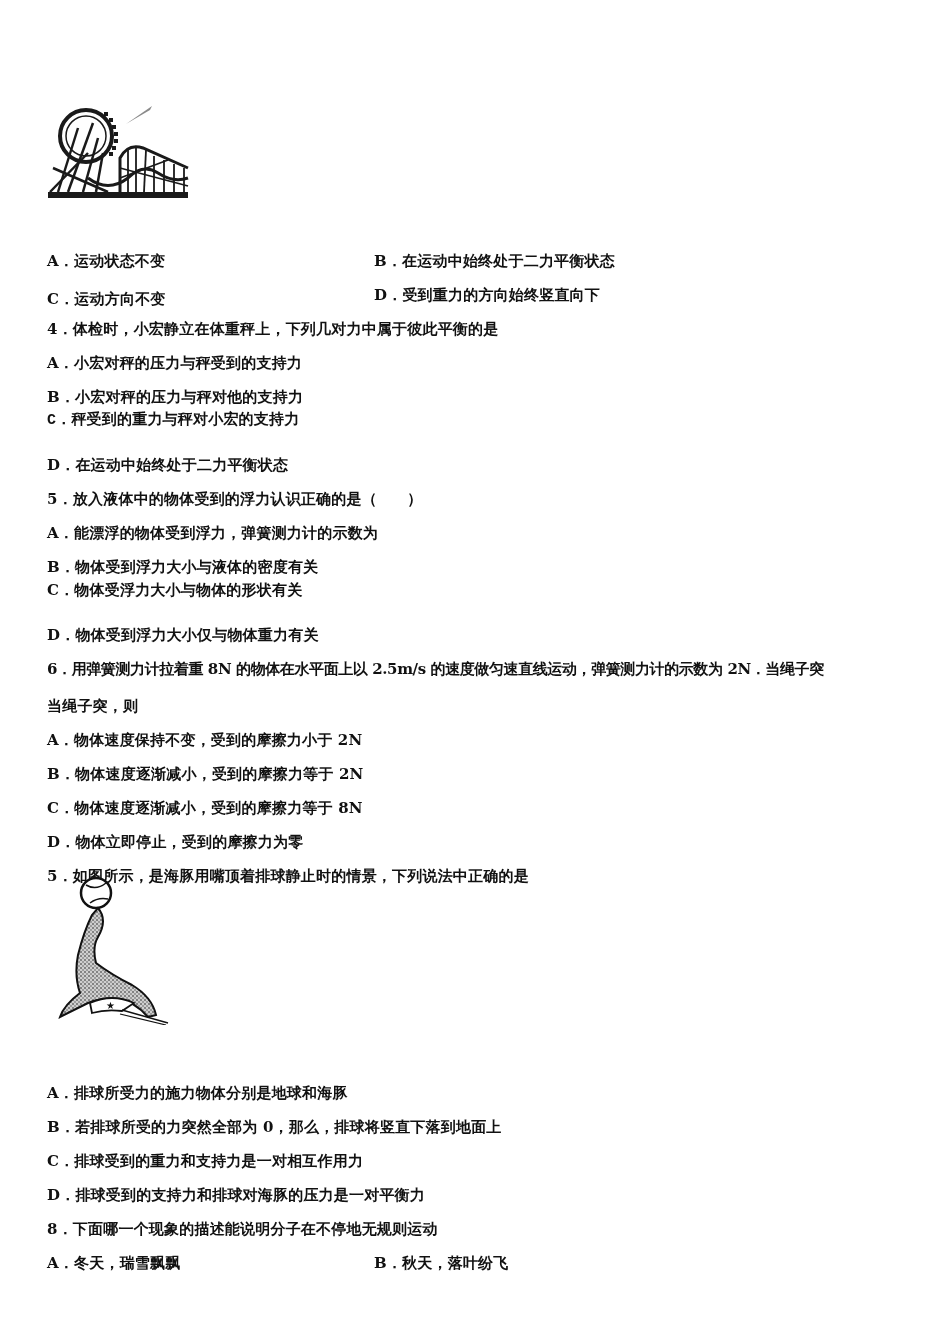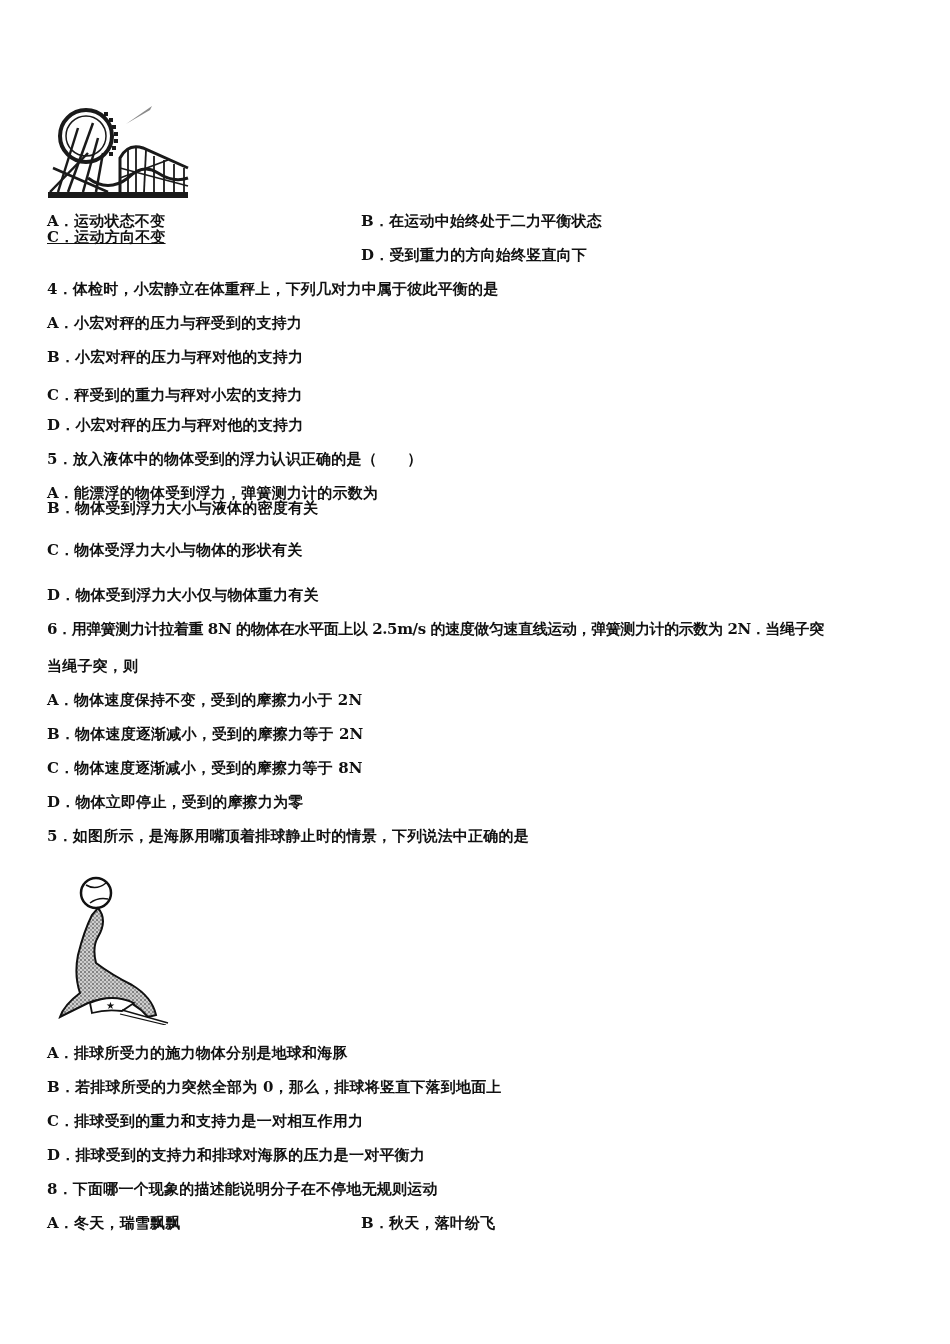--- a/index.html
+++ b/index.html
@@ -4,23 +4,23 @@
   <style>
     html, body { margin: 0; padding: 0; background: #ffffff; }
     body {
       width: 950px; height: 1344px; position: relative; overflow: hidden;
       font-family: "DejaVu Serif", "Liberation Serif", serif;
       color: #111111;
     }
     .line {
       position: absolute; left: 47px;
       font-size: 15px; font-weight: bold; line-height: 20px;
-      white-space: nowrap; letter-spacing: 0.2px;
+      white-space: nowrap; letter-spacing: 0.2px; margin-top: 40px;
     }
-    .col2 { left: 361px; text-align: right; }
+    .col2 { left: 374px; text-align: right; }
     .figure { position: absolute; }
   </style>
 </head>
 <body>
 
 <div class="figure" style="left:48px; top:98px; width:142px; height:100px;">
   <svg width="142" height="100" viewBox="0 0 142 100">
 
     <rect x="0" y="94" width="140" height="6" fill="#1a1a1a"></rect>
 
@@ -60,32 +60,32 @@
       <line x1="72" y1="70" x2="140" y2="88"></line>
       <line x1="72" y1="80" x2="120" y2="62"></line>
     </g>
 
     <path d="M78 26 L104 8 L102 12 Z" fill="#8a8a8a"></path>
   </svg>
 </div>
 
 <div class="line" style="top:211px;">A．运动状态不变</div>
 <div class="line col2" style="top:211px;">B．在运动中始终处于二力平衡状态</div>
-<div class="line" style="top:227px;text-decoration:underline;">C．运动方向不变</div>
+<div class="line" style="top:249px;">C．运动方向不变</div>
 <div class="line col2" style="top:245px;">D．受到重力的方向始终竖直向下</div>
 
 <div class="line" style="top:279px;">4．体检时，小宏静立在体重秤上，下列几对力中属于彼此平衡的是</div>
 <div class="line" style="top:313px;">A．小宏对秤的压力与秤受到的支持力</div>
 <div class="line" style="top:347px;">B．小宏对秤的压力与秤对他的支持力</div>
-<div class="line" style="top:385px;">C．秤受到的重力与秤对小宏的支持力</div>
-<div class="line" style="top:415px;">D．小宏对秤的压力与秤对他的支持力</div>
+<div class="line" style="top:371px;font-family:Liberation Mono, monospace;">C．秤受到的重力与秤对小宏的支持力</div>
+<div class="line" style="top:415px;">D．在运动中始终处于二力平衡状态</div>
 
 <div class="line" style="top:449px;">5．放入液体中的物体受到的浮力认识正确的是（　　）</div>
 <div class="line" style="top:483px;">A．能漂浮的物体受到浮力，弹簧测力计的示数为</div>
-<div class="line" style="top:498px;">B．物体受到浮力大小与液体的密度有关</div>
+<div class="line" style="top:517px;">B．物体受到浮力大小与液体的密度有关</div>
 <div class="line" style="top:540px;text-align:center;">C．物体受浮力大小与物体的形状有关</div>
 <div class="line" style="top:585px;">D．物体受到浮力大小仅与物体重力有关</div>
 
 <div class="line" style="top:619px; letter-spacing:-0.4px;">6．用弹簧测力计拉着重 8N 的物体在水平面上以 2.5m/s 的速度做匀速直线运动，弹簧测力计的示数为 2N．当绳子突</div>
 <div class="line" style="top:656px;">当绳子突，则</div>
 <div class="line" style="top:690px;">A．物体速度保持不变，受到的摩擦力小于 2N</div>
 <div class="line" style="top:724px;">B．物体速度逐渐减小，受到的摩擦力等于 2N</div>
 <div class="line" style="top:758px;text-align:right;">C．物体速度逐渐减小，受到的摩擦力等于 8N</div>
 <div class="line" style="top:792px;">D．物体立即停止，受到的摩擦力为零</div>
 

